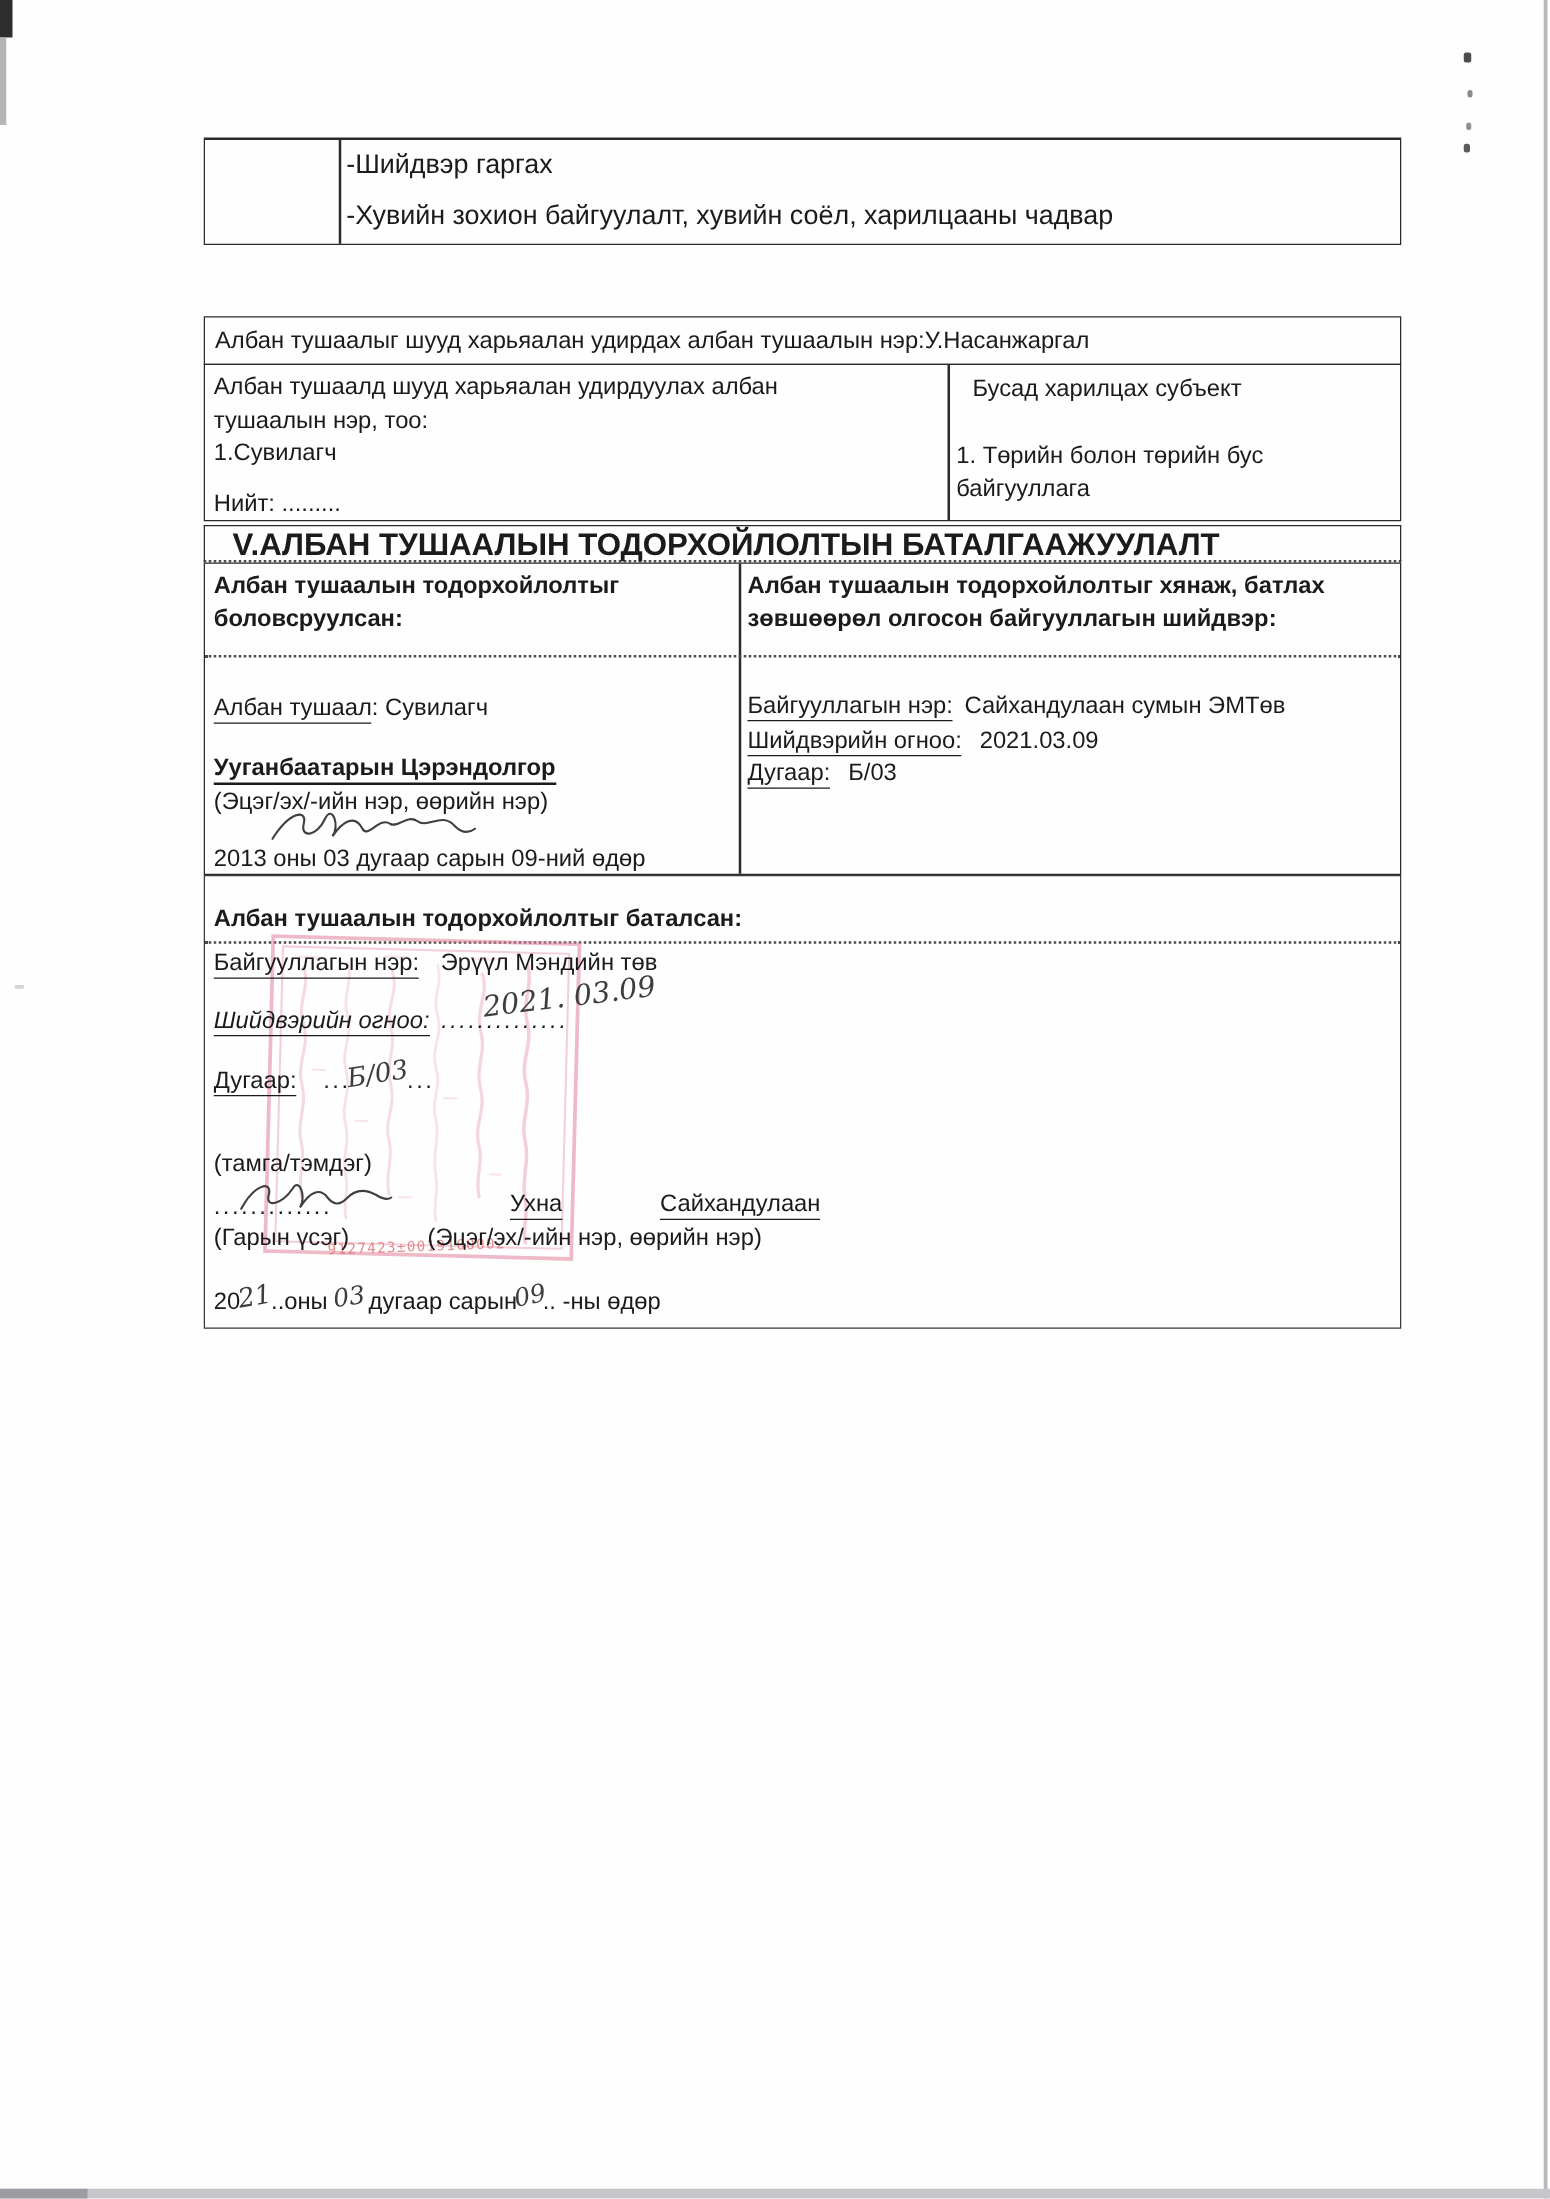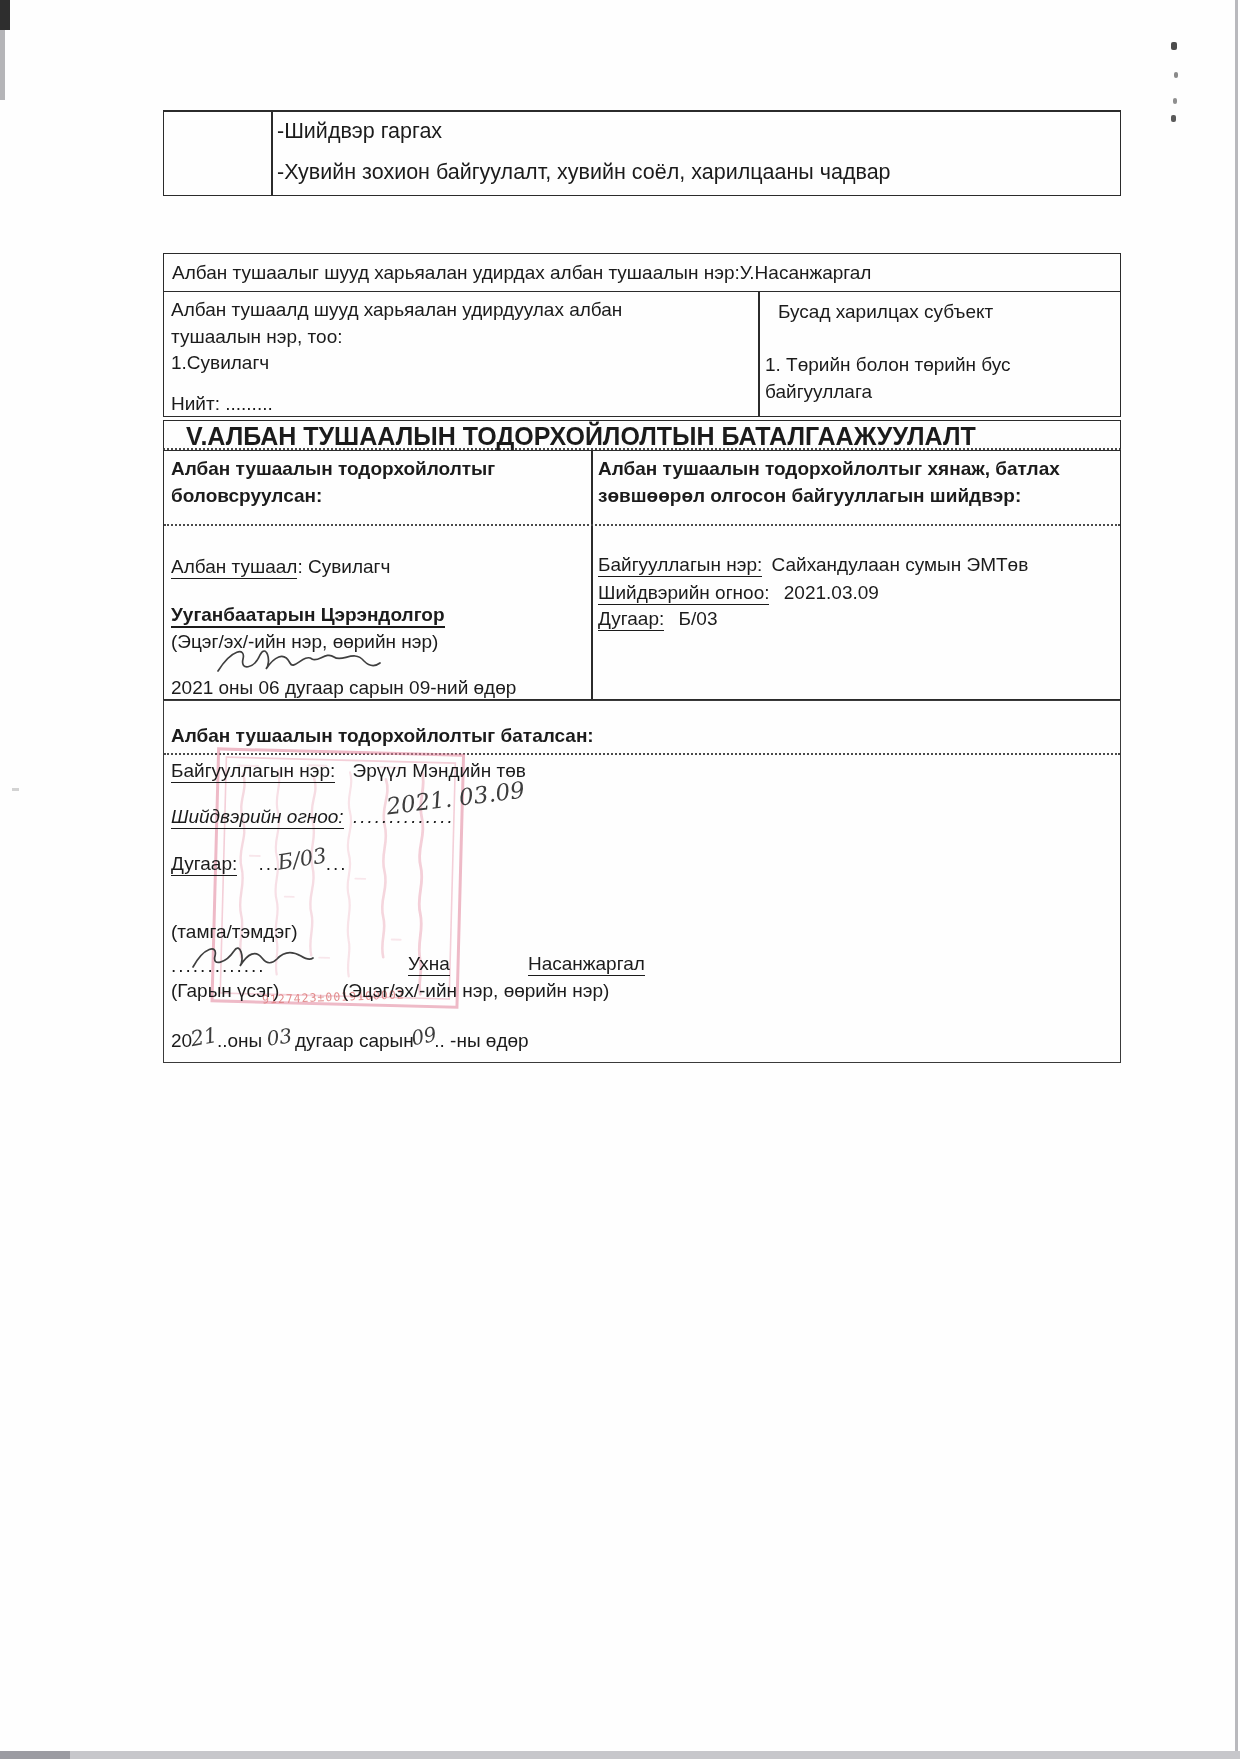--- a/index.html
+++ b/index.html
@@ -90,21 +90,21 @@
     </div>
     <div class="txt bold" style="left:7px;top:151px;">
       <span class="ul" style="border-bottom-width:2px;">Ууганбаатарын Цэрэндолгор</span>
     </div>
     <div class="txt cap" style="left:7px;top:178px;">(Эцэг/эх/-ийн нэр, өөрийн нэр)</div>
     <div class="abs" style="left:48px;top:192px;z-index:2;">
       <svg width="180" height="38" viewBox="0 0 180 38">
         <path d="M6,28 C20,6 34,4 31,16 C28,28 42,26 48,12 C54,0 60,18 54,26 C62,14 72,8 78,20 C82,28 92,10 100,16 C106,20 114,8 122,14 C130,20 142,6 152,18 q8,8 16,2" stroke="#3f3f3f" stroke-width="1.7" fill="none" stroke-linecap="round"></path>
       </svg>
     </div>
-    <div class="txt" style="left:7px;top:224px;">2021 оны 06 дугаар сарын 09-ний өдөр</div>
+    <div class="txt" style="left:7px;top:224px;">2013 оны 03 дугаар сарын 09-ний өдөр</div>
 
     <div class="txt bold" style="left:434px;top:5px;">Албан тушаалын тодорхойлолтыг хянаж, батлах</div>
     <div class="txt bold" style="left:434px;top:32px;">зөвшөөрөл олгосон байгууллагын шийдвэр:</div>
     <div class="txt" style="left:434px;top:101px;">
       <span class="ul">Байгууллагын нэр:</span>
       <span style="margin-left:4px;">Сайхандулаан сумын ЭМТөв</span>
     </div>
     <div class="txt" style="left:434px;top:129px;">
       <span class="ul">Шийдвэрийн огноо:</span>
       <span style="margin-left:9px;">2021.03.09</span>
@@ -143,21 +143,21 @@
     <div class="abs" style="left:24px;top:238px;z-index:3;">
       <svg width="130" height="40" viewBox="0 0 130 40">
         <path d="M5,28 C16,8 30,5 27,17 C24,28 38,24 46,12 C52,2 57,20 52,27 C60,14 68,11 74,19 q7,9 15,1 q10,-11 24,-3 q8,5 12,2" stroke="#3f3f3f" stroke-width="1.7" fill="none" stroke-linecap="round"></path>
       </svg>
     </div>
 
     <div class="txt" style="left:244px;top:250px;z-index:2;">
       <span class="ul">Ухна</span>
     </div>
     <div class="txt" style="left:364px;top:250px;z-index:2;">
-      <span class="ul">Насанжаргал</span>
+      <span class="ul">Сайхандулаан</span>
     </div>
 
     <div class="txt cap" style="left:7px;top:277px;z-index:2;">(Гарын үсэг)</div>
     <div class="txt cap" style="left:178px;top:277px;z-index:2;">(Эцэг/эх/-ийн нэр,  өөрийн нэр)</div>
 
     <div class="txt" style="left:7px;top:326px;z-index:2;">
       <span>20</span><span class="hw-inline" style="font-size:21px;transform:rotate(-10deg) translateY(-3px);margin:0 -1px;">21</span><span>..оны </span><span class="hw-inline" style="font-size:20px;transform:rotate(-8deg) translateY(-3px);margin:0 2px 0 0;">03</span><span>дугаар сарын</span><span class="hw-inline" style="font-size:20px;transform:rotate(-12deg) translateY(-4px);margin:0 -3px 0 -2px;">09</span><span>.. -ны өдөр</span>
     </div>
   </div>
 

